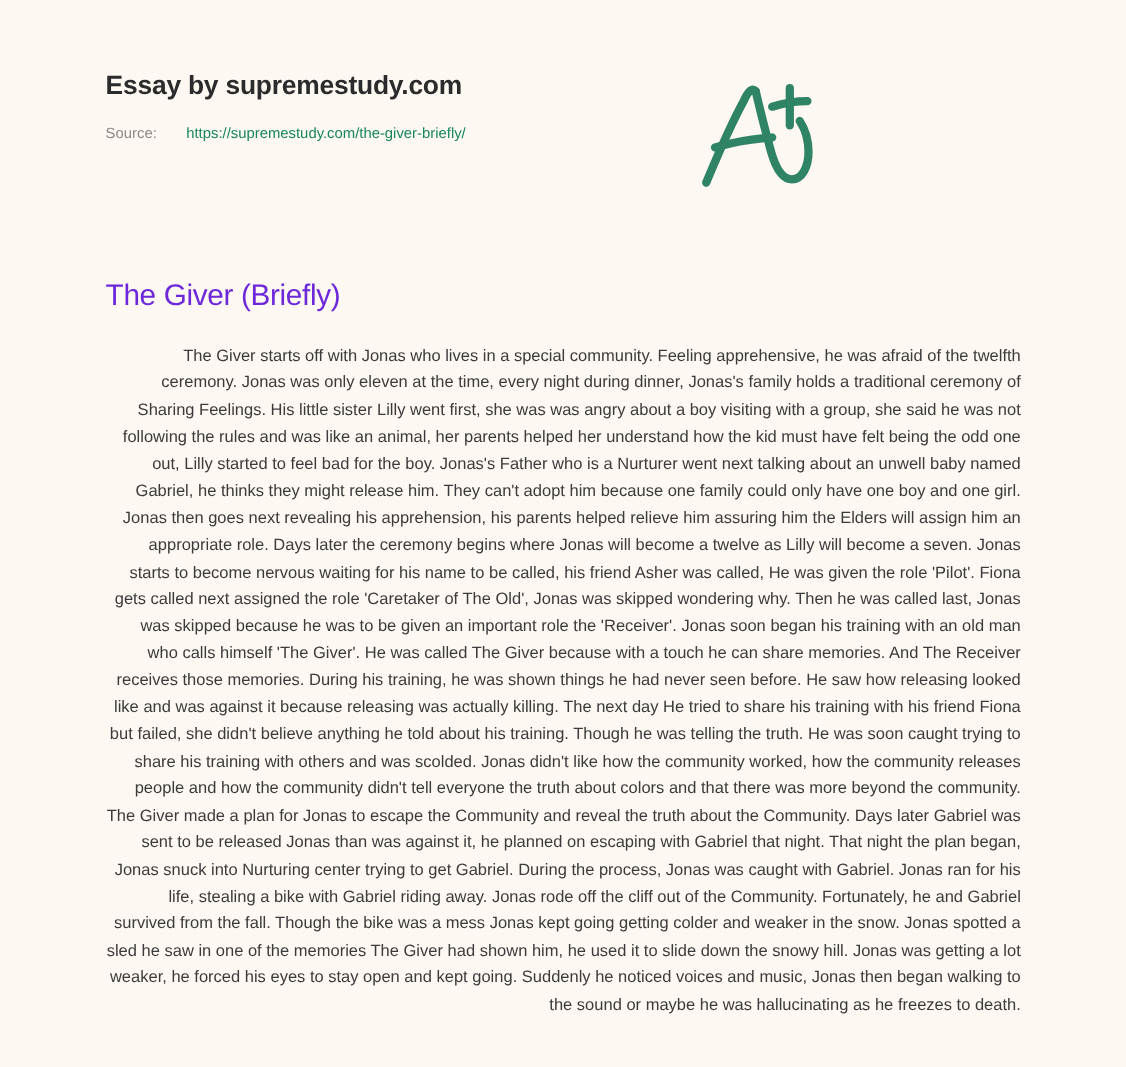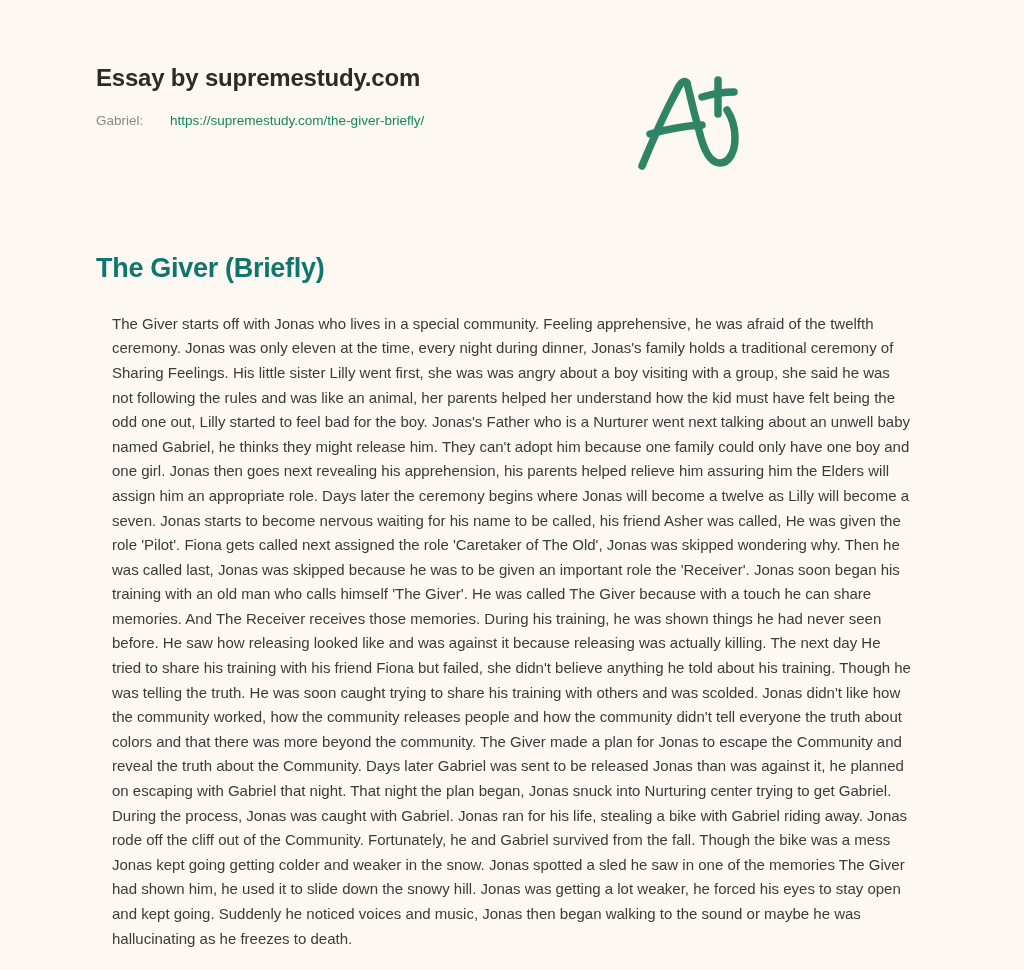--- a/index.html
+++ b/index.html
@@ -79,48 +79,48 @@
   
   .article {
     position: absolute;
     left: 96px;
     top: 252px;
     width: 832px;
   }
 
   .article-title {
     font-size: 27px;
-    font-weight: bold;
-    color: #0f766e;
+    font-weight: normal;
+    color: #6d28d9;
     margin: 0 0 26px 0;
     line-height: 1.25;
     letter-spacing: -0.3px;
   }
 
   .article-body {
     font-size: 15px;
     line-height: 24.6px;
     color: #3b3b3b;
-    margin: 16px;
-    text-align: left;
+    margin: 0;
+    text-align: right;
     word-spacing: 0px;
   }
 </style>
 </head>
 <body>
 
 <div class="page">
 
   <div class="header">
 
     <div class="brand-block">
       <div class="brand-title">Essay by supremestudy.com</div>
 
       <div class="source-line">
-        <span>Gabriel:</span>
+        <span>Source:</span>
         <a class="source-link" href="#">https://supremestudy.com/the-giver-briefly/</a>
       </div>
     </div>
 
     <div class="logo">
       <svg viewBox="0 0 112 106" xmlns="http://www.w3.org/2000/svg">
         <g fill="none" stroke="#2f8465" stroke-width="7.5" stroke-linecap="round" stroke-linejoin="round">
 
           <path d="M10 98 C 20 74, 33 44, 44 24 C 48 15, 52 11, 55 15"></path>
 

